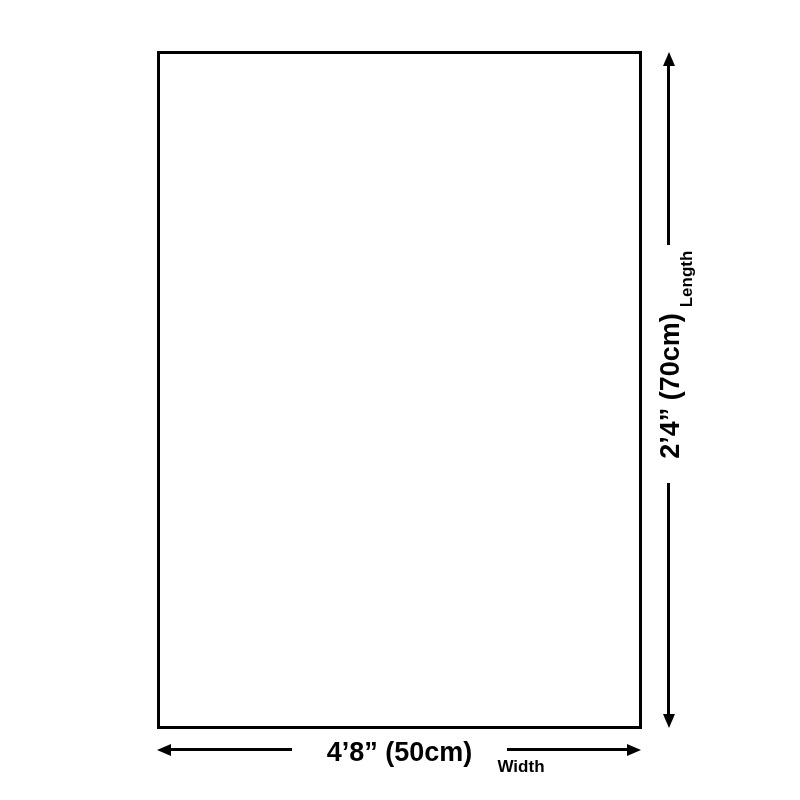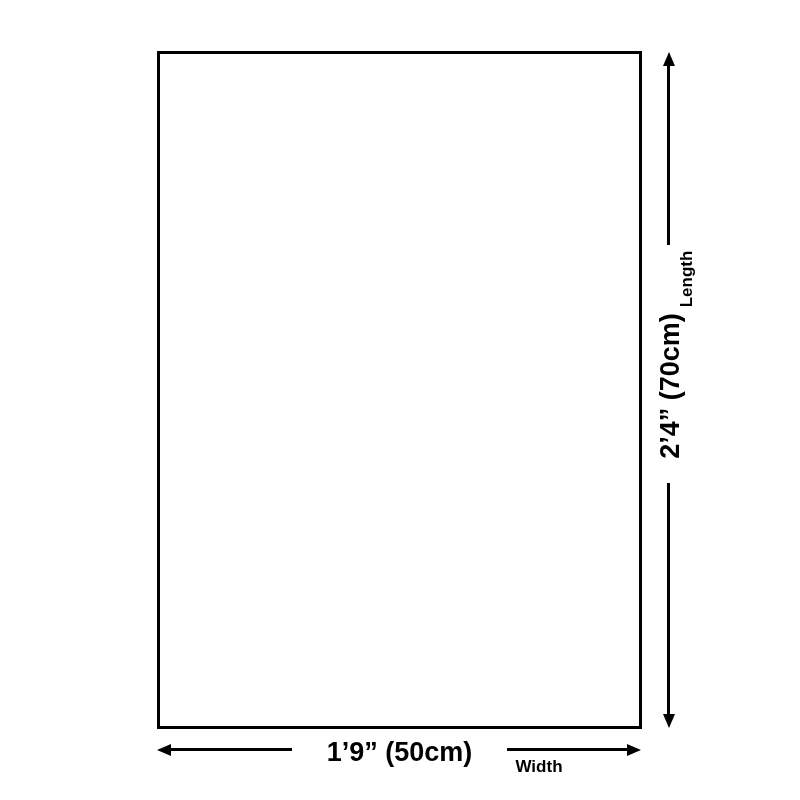--- a/index.html
+++ b/index.html
@@ -102,21 +102,21 @@
   .dim-label {
     position: absolute;
     font-size: 17px;
     font-weight: 700;
     line-height: 20px;
     text-align: center;
     white-space: nowrap;
     color: #000000;
   }
   .width-label {
-    left: 511px;
+    left: 493px;
     top: 757px;
     width: 56px;
   }
   .length-label {
     left: 657px;
     top: 269px;
     width: 60px;
     transform: rotate(-90deg);
     transform-origin: center center;
   }
@@ -130,18 +130,18 @@
 
   <div class="arrowhead ah-up"></div>
   <div class="vline vseg-top"></div>
   <div class="dim-label length-label">Length</div>
   <div class="dim-value length-value">2’4” (70cm)</div>
   <div class="vline vseg-bottom"></div>
   <div class="arrowhead ah-down"></div>
 
   <div class="arrowhead ah-left"></div>
   <div class="hline hseg-left"></div>
-  <div class="dim-value width-value">1’9” (50cm)</div>
+  <div class="dim-value width-value">4’8” (50cm)</div>
   <div class="hline hseg-right"></div>
   <div class="dim-label width-label">Width</div>
   <div class="arrowhead ah-right"></div>
 
 </div>
 
 </body></html>

